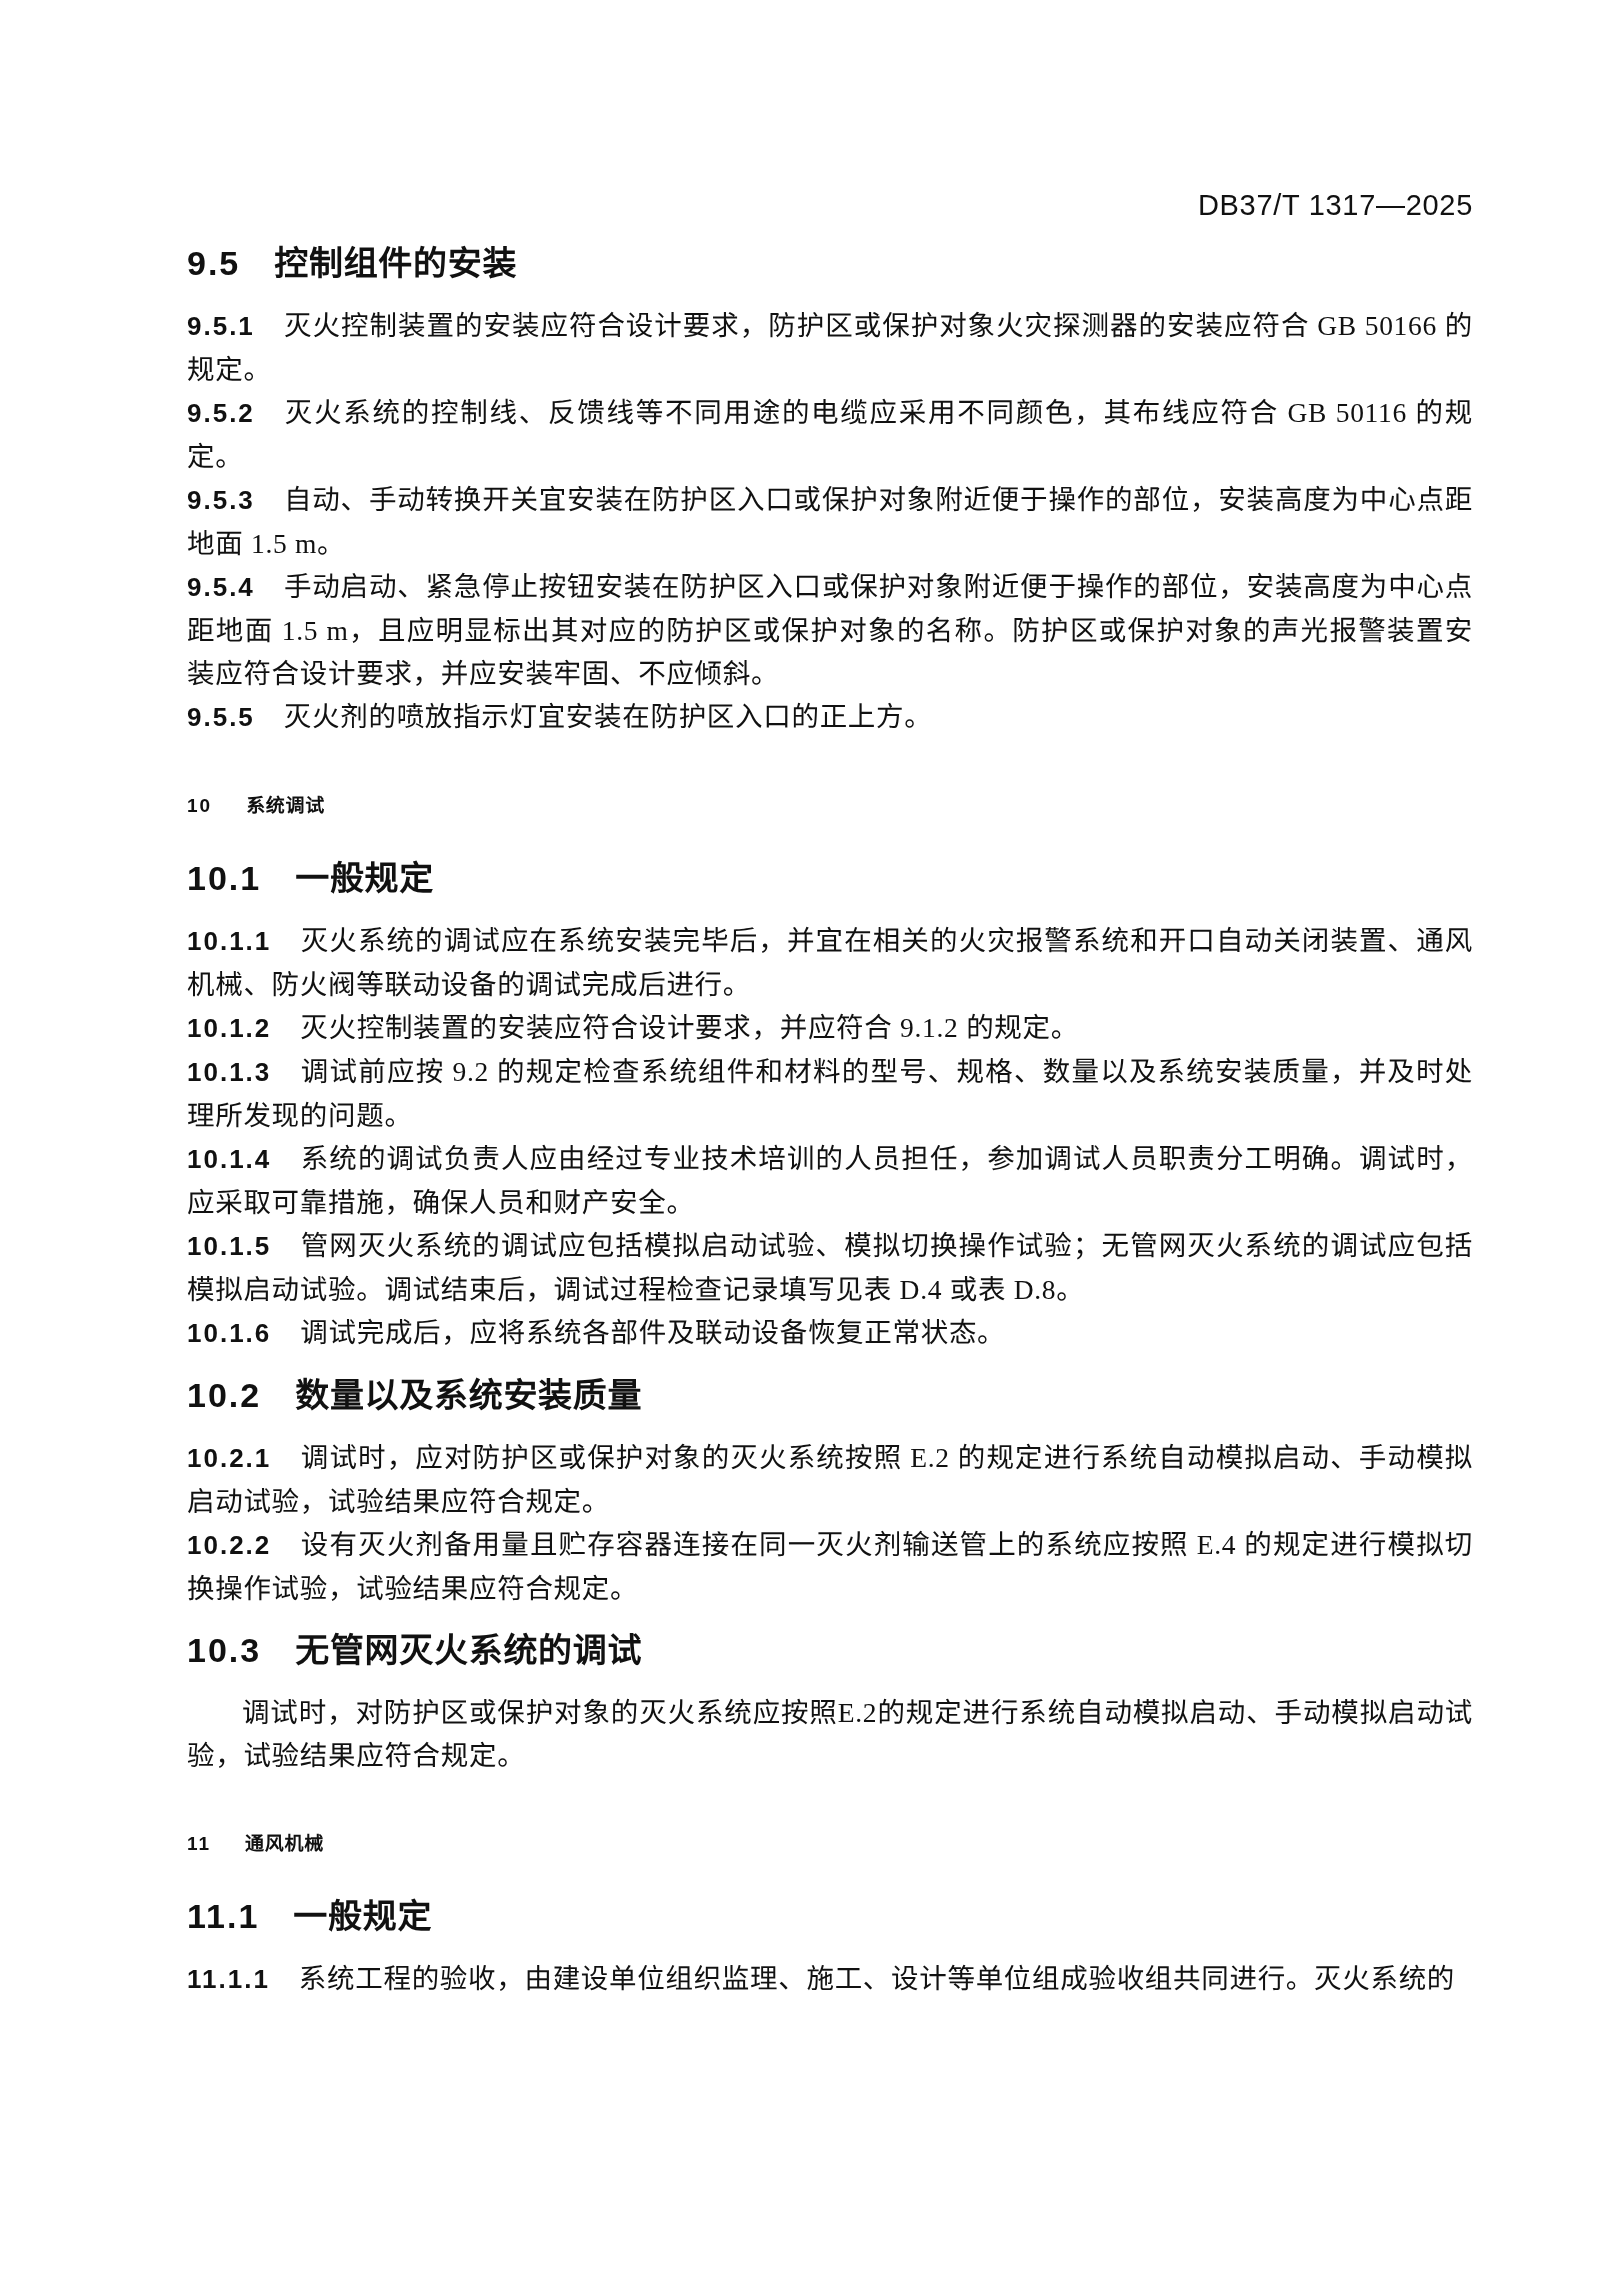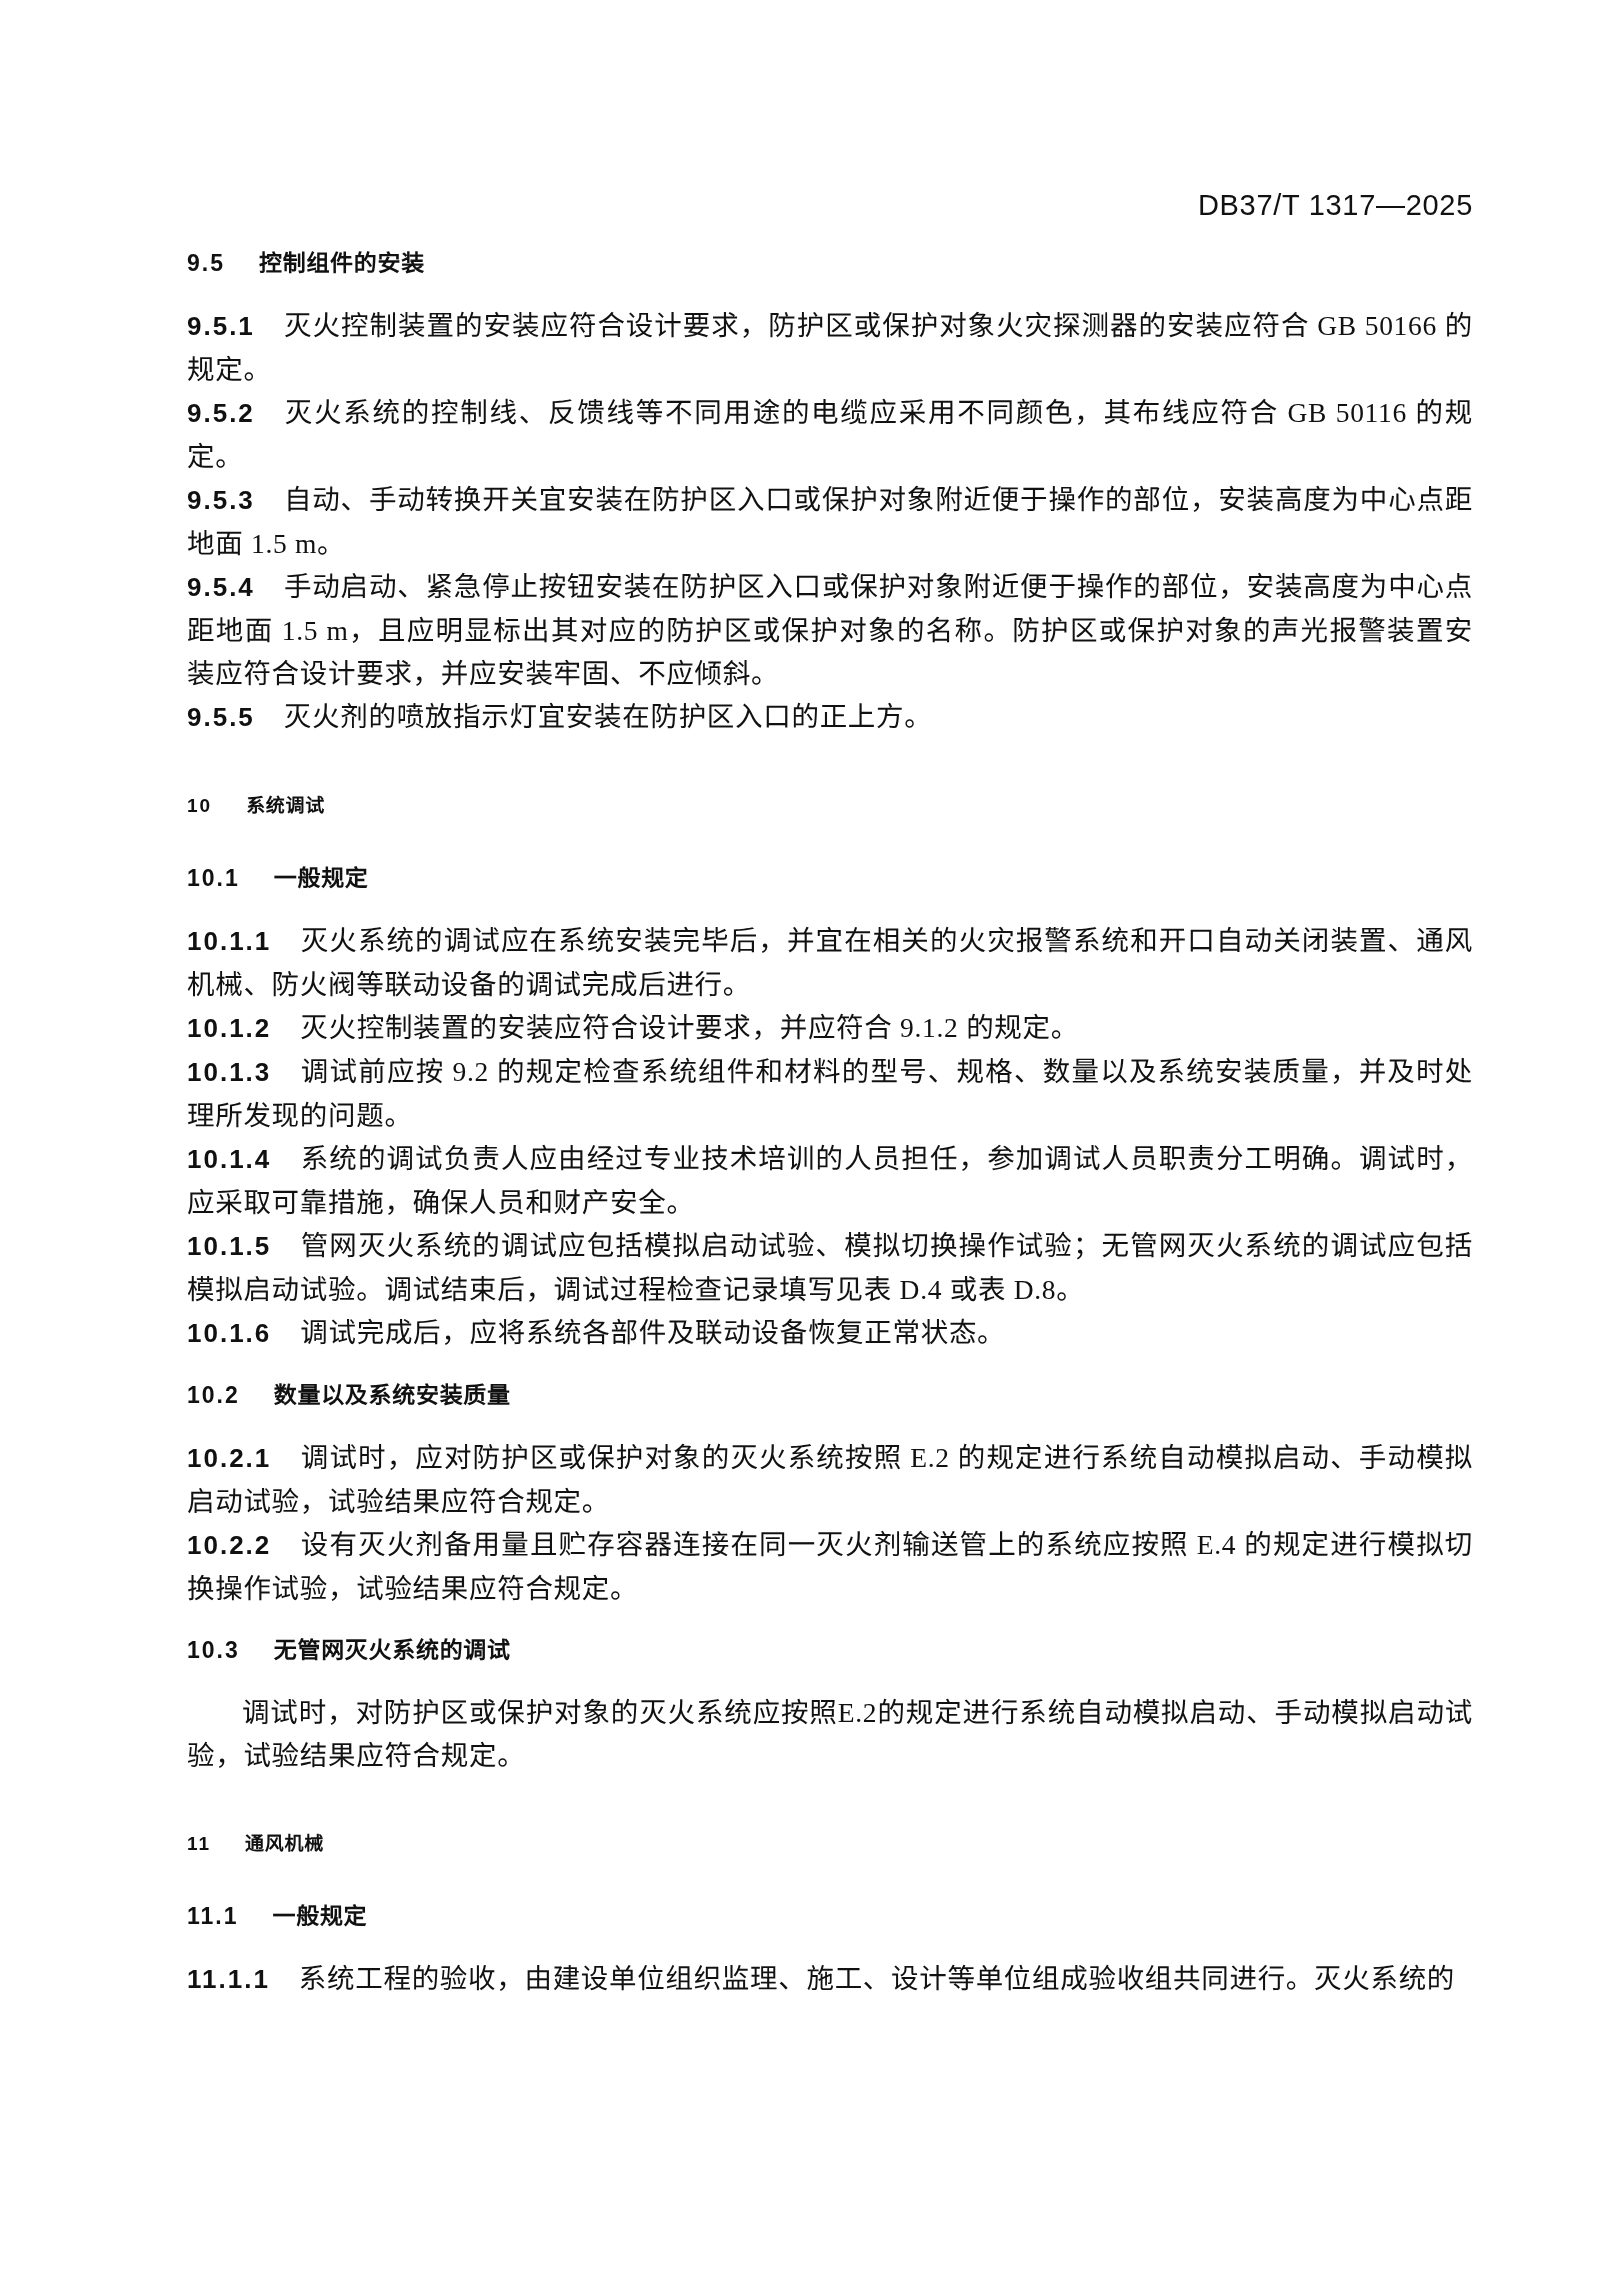--- a/index.html
+++ b/index.html
@@ -44,21 +44,21 @@
   .clause .num {
     font-family: "Liberation Sans", "DejaVu Sans", sans-serif;
     font-weight: 700;
     font-size: 26px;
     letter-spacing: 2px;
     margin-right: 29px;
   }
   h2.sec {
     font-family: "Liberation Sans", "DejaVu Sans", sans-serif;
     font-weight: 700;
-    font-size: 23px;
+    font-size: 34px;
     line-height: 39px;
     margin: 21px 0 21px 0;
     letter-spacing: 0.7px;
   }
   h1.chap {
     font-family: "Liberation Sans", "DejaVu Sans", sans-serif;
     font-weight: 700;
     font-size: 19px;
     line-height: 41px;
     margin: 46px 0 33px 0;

